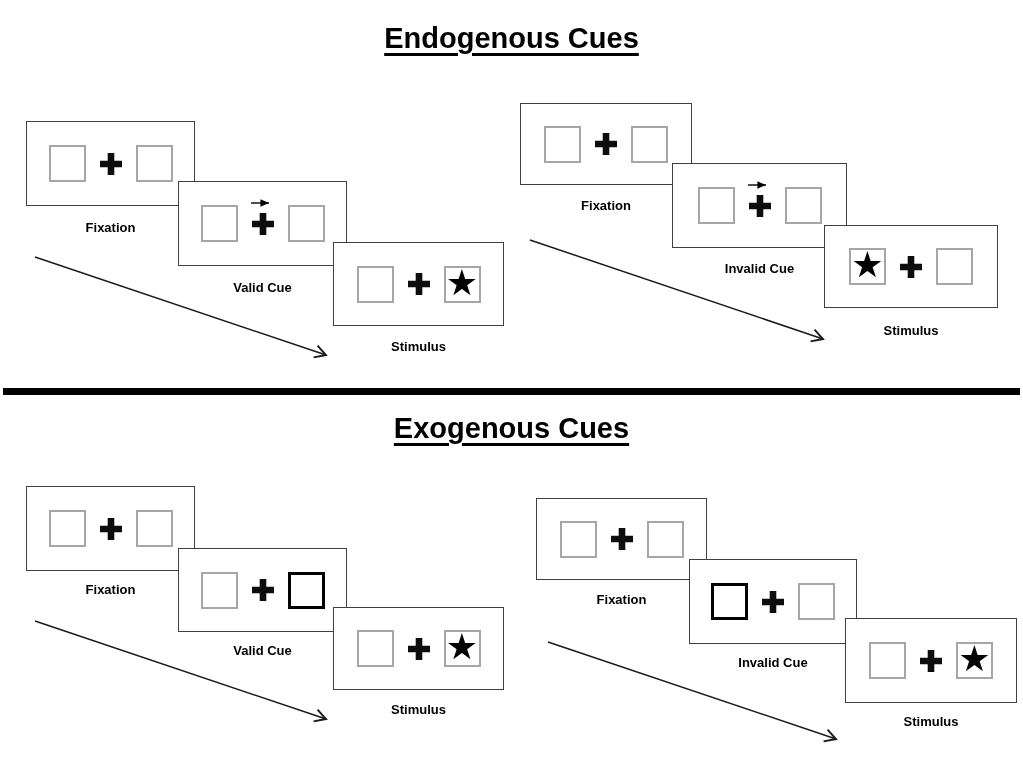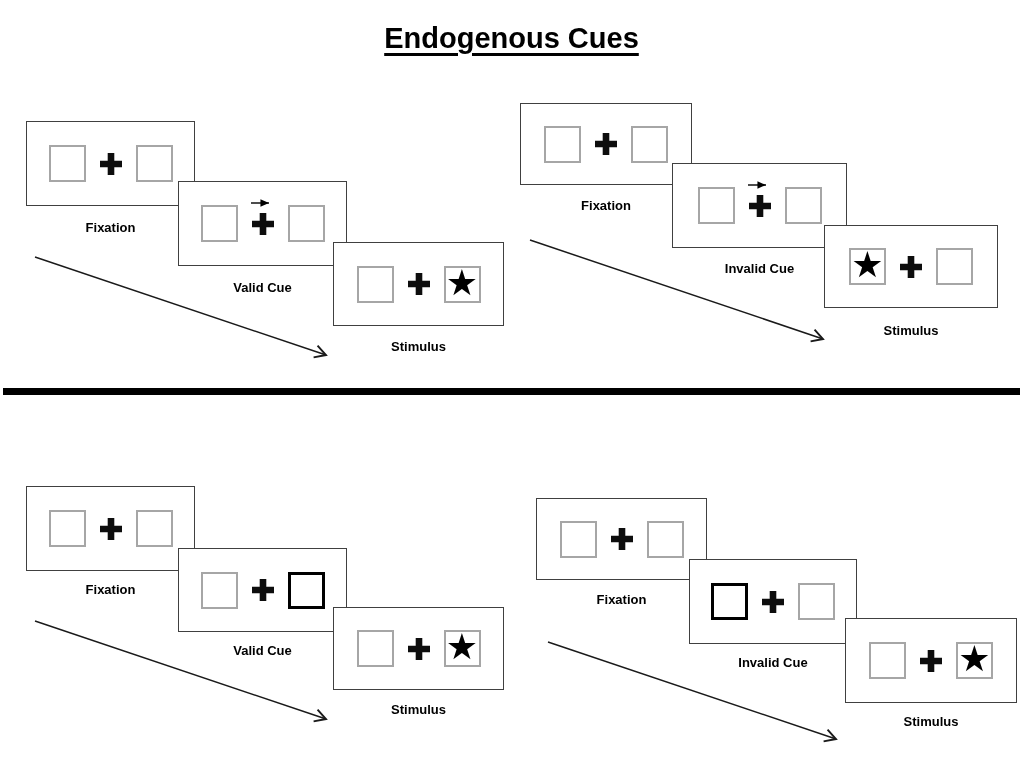--- a/index.html
+++ b/index.html
@@ -37,20 +37,21 @@
       </marker>
     </defs>
     <line x1="35" y1="257" x2="326" y2="355" stroke="#1a1a1a" stroke-width="1.5" marker-end="url(#chev)"></line>
     <line x1="530" y1="240" x2="823" y2="339" stroke="#1a1a1a" stroke-width="1.5" marker-end="url(#chev)"></line>
     <line x1="35" y1="621" x2="326" y2="719" stroke="#1a1a1a" stroke-width="1.5" marker-end="url(#chev)"></line>
     <line x1="548" y1="642" x2="836" y2="739" stroke="#1a1a1a" stroke-width="1.5" marker-end="url(#chev)"></line>
   </svg>
 
   <div class="title" style="top:22px;"><span>Endogenous Cues</span></div>
   <div class="divider"></div>
+  <div class="title" style="top:412px;"><span>Exogenous Cues</span></div>
 
   <div class="panel z1" style="left:26px;top:121px;width:169px;height:85px;">
     <div class="sq"></div>
     <div class="plus-stack">
       <svg class="plus" width="22" height="22" viewBox="0 0 20 20">
           <path d="M7 0h6v7h7v6h-7v7H7v-7H0V7h7z" fill="#0d0d0d"></path>
         </svg>
     </div>
     <div class="sq"></div>
   </div>

